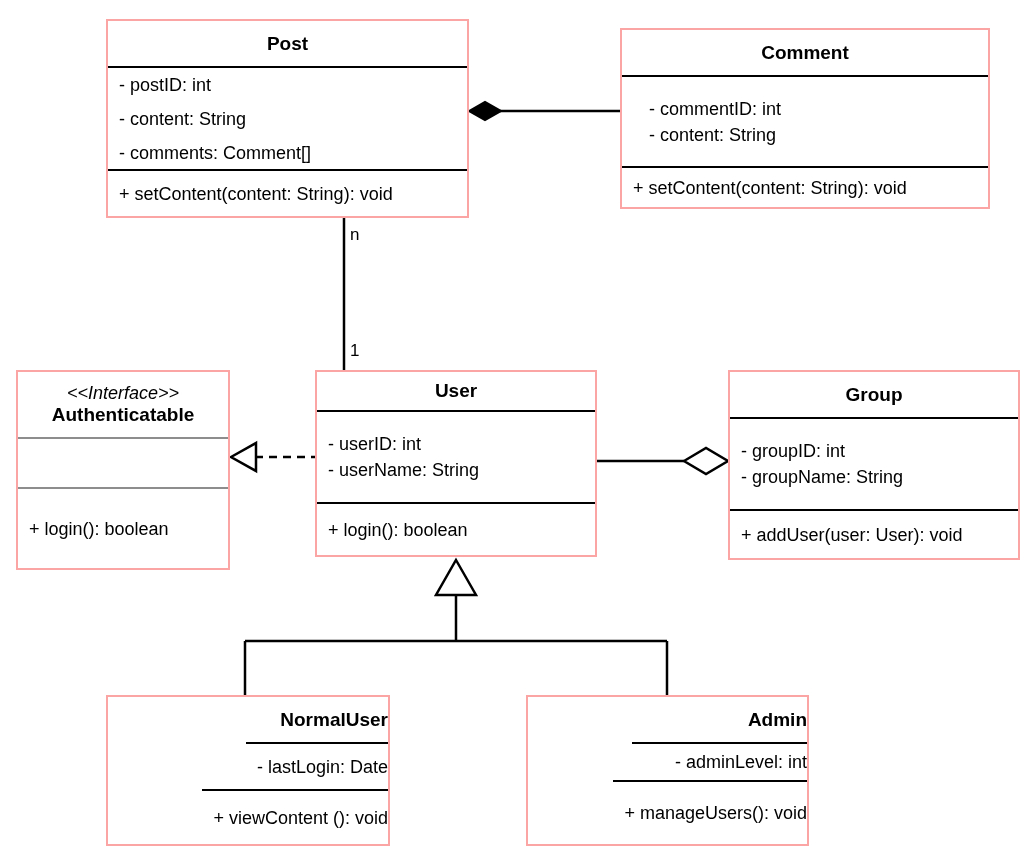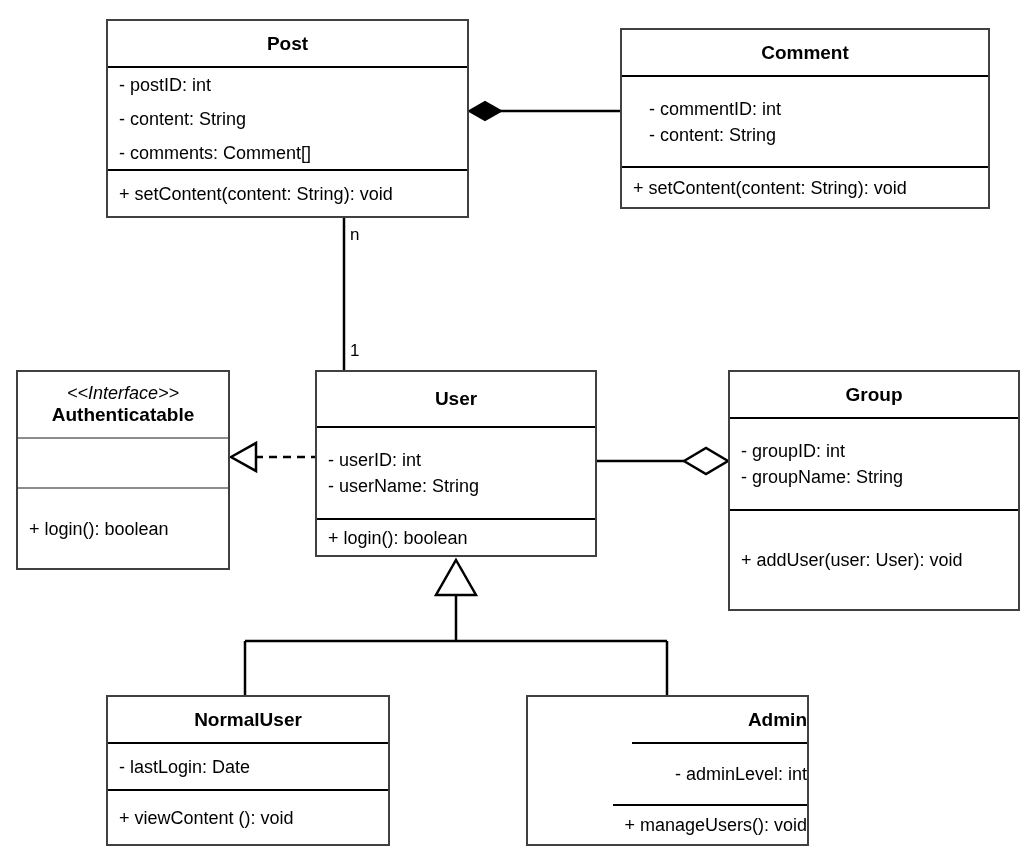--- a/index.html
+++ b/index.html
@@ -23,21 +23,21 @@
     left: 0;
     top: 0;
     width: 1034px;
     height: 859px;
     pointer-events: none;
   }
   .uml-class {
     position: absolute;
     box-sizing: border-box;
     background: #ffffff;
-    border: 2px solid #404040;
+    border: 2px solid #fca5a5;
     display: flex;
     flex-direction: column;
   }
   .compartment {
     box-sizing: border-box;
     display: flex;
     flex-direction: column;
     justify-content: center;
   }
   .comp-title {
@@ -149,62 +149,62 @@
       <div class="stereotype">&lt;&lt;Interface&gt;&gt;</div>
       <div class="class-name">Authenticatable</div>
     </div>
     <div class="compartment sep-gray" style="height:50px;"></div>
     <div class="compartment sep-gray" style="flex:1;">
       <div class="member">+ login(): boolean</div>
     </div>
   </div>
 
   <div class="uml-class" style="left:315px; top:370px; width:282px; height:187px;">
-    <div class="compartment comp-title" style="height:54px;">
+    <div class="compartment comp-title" style="height:38px;">
       <div class="class-name">User</div>
     </div>
     <div class="compartment sep" style="height:92px;">
       <div class="member">- userID: int</div>
       <div class="member">- userName: String</div>
     </div>
     <div class="compartment sep" style="flex:1;">
       <div class="member">+ login(): boolean</div>
     </div>
   </div>
 
-  <div class="uml-class" style="left:728px; top:370px; width:292px; height:241px;">
+  <div class="uml-class" style="left:728px; top:370px; width:292px; height:190px;">
     <div class="compartment comp-title" style="height:45px;">
       <div class="class-name">Group</div>
     </div>
     <div class="compartment sep" style="height:92px;">
       <div class="member">- groupID: int</div>
       <div class="member">- groupName: String</div>
     </div>
     <div class="compartment sep" style="flex:1;">
       <div class="member">+ addUser(user: User): void</div>
     </div>
   </div>
 
-  <div class="uml-class" style="left:106px; top:695px; width:284px; height:151px;">
+  <div class="uml-class" style="left:106px; top:695px; width:284px; height:151px;align-items:flex-end;">
     <div class="compartment comp-title" style="height:45px;">
       <div class="class-name">NormalUser</div>
     </div>
     <div class="compartment sep" style="height:47px;">
       <div class="member">- lastLogin: Date</div>
     </div>
     <div class="compartment sep" style="flex:1;">
       <div class="member">+ viewContent (): void</div>
     </div>
   </div>
 
   <div class="uml-class" style="left:526px; top:695px; width:283px; height:151px;align-items:flex-end;">
     <div class="compartment comp-title" style="height:45px;">
       <div class="class-name">Admin</div>
     </div>
-    <div class="compartment sep" style="height:62px;padding-left:32px;">
+    <div class="compartment sep" style="height:38px;padding-left:32px;">
       <div class="member">- adminLevel: int</div>
     </div>
     <div class="compartment sep" style="flex:1;">
       <div class="member">+ manageUsers(): void</div>
     </div>
   </div>
 
 </div>
 
 </body></html>

